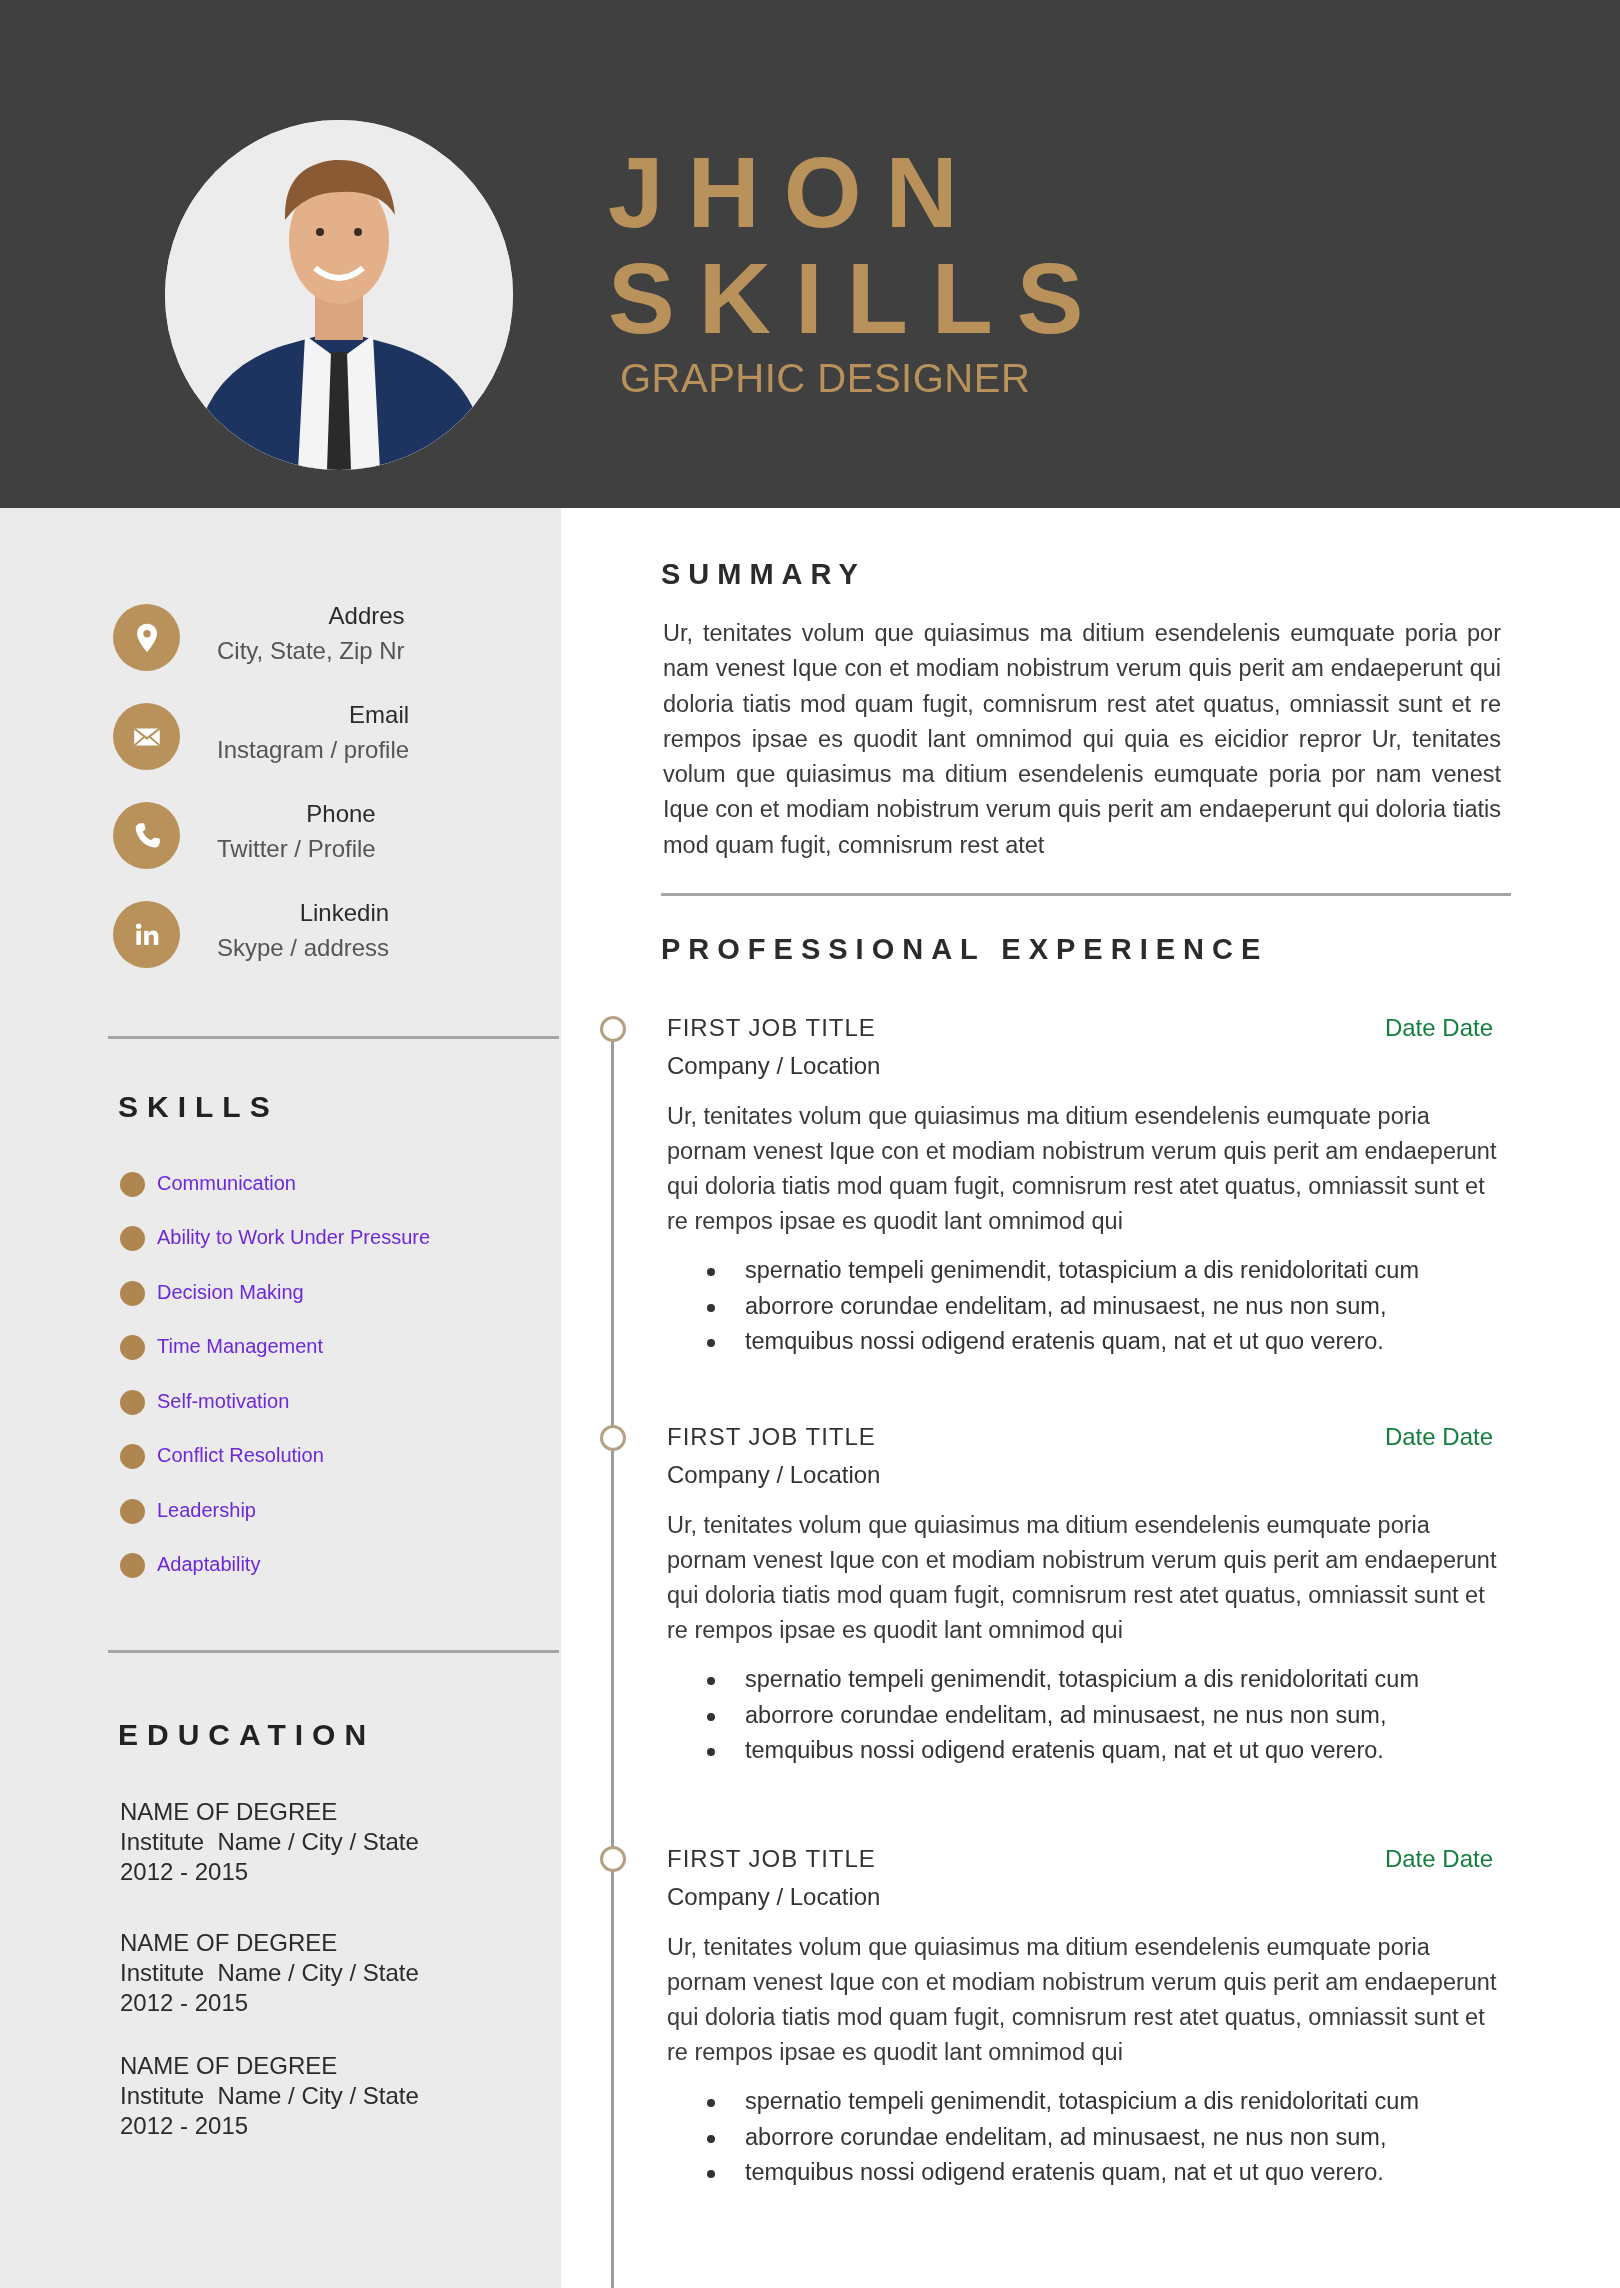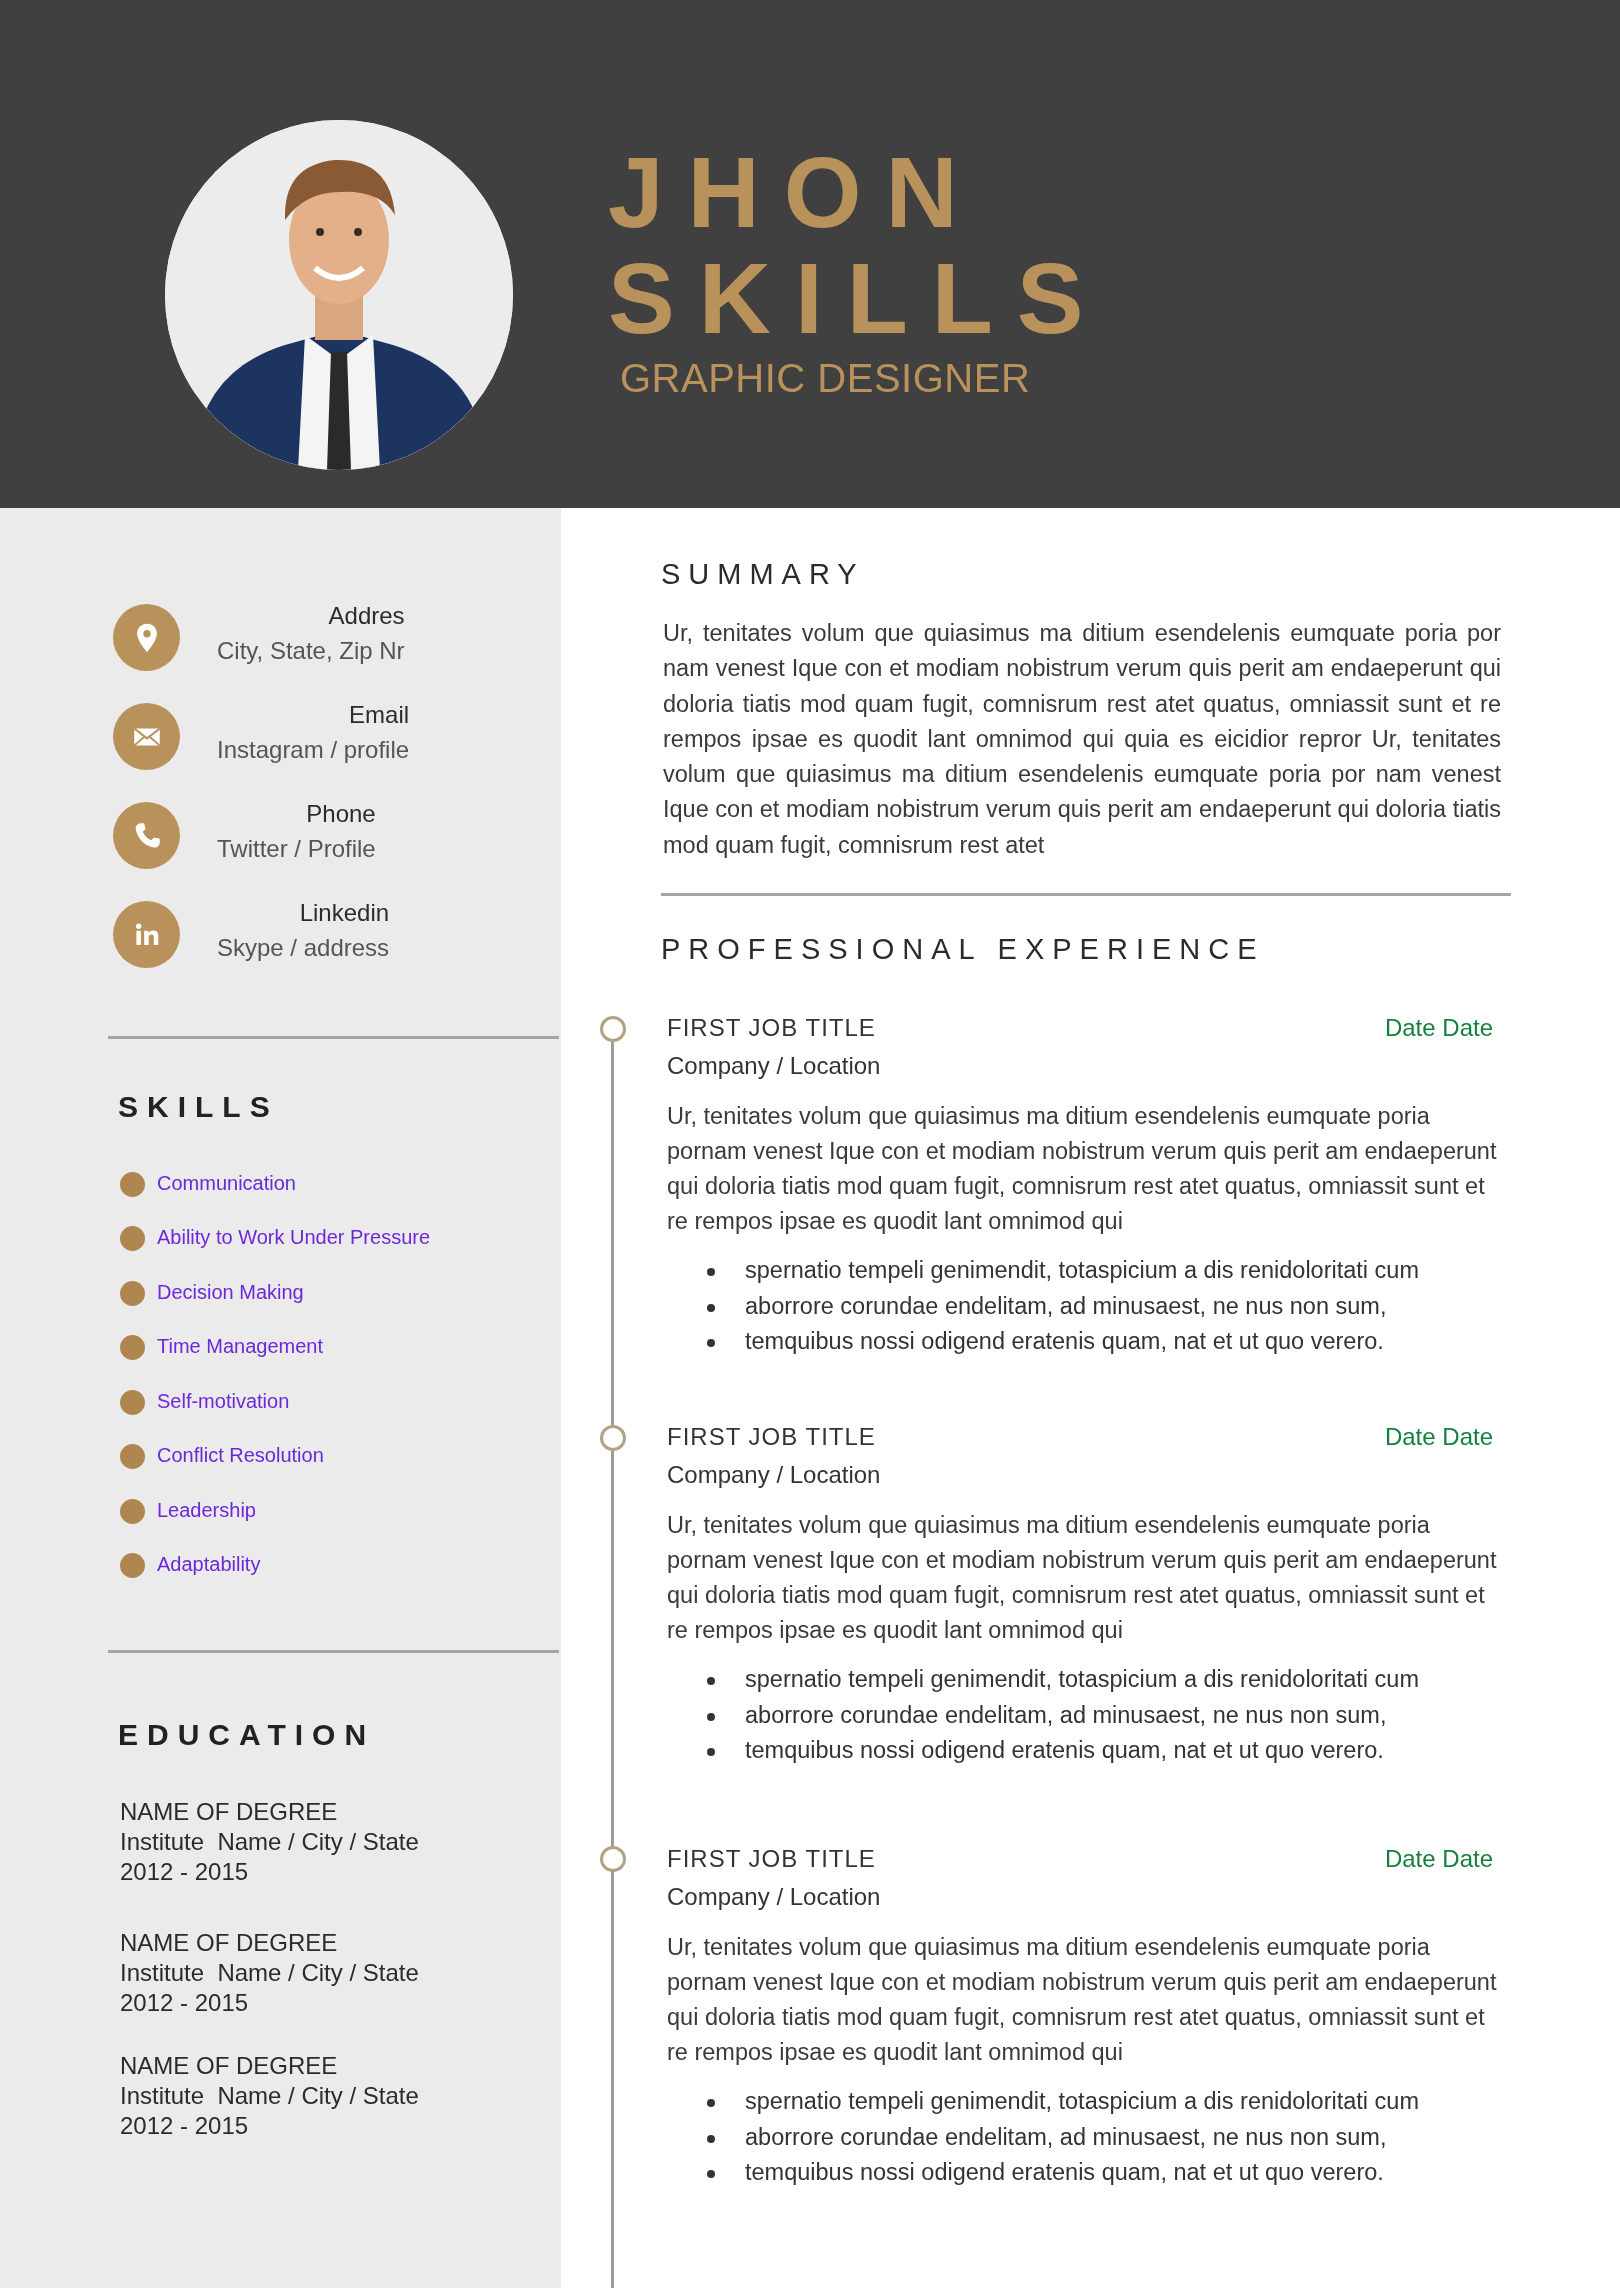--- a/index.html
+++ b/index.html
@@ -28,21 +28,21 @@
   .side-heading { position: absolute; left: 118px; font-size: 30px; font-weight: 700; letter-spacing: 9px; color: #222; }
 
   .skill { position: absolute; left: 120px; height: 34px; white-space: nowrap; }
   .skill-dot { position: absolute; left: 0; top: 6px; width: 25px; height: 25px; border-radius: 50%; background: #b08650; }
   .skill-label { position: absolute; left: 37px; top: 0; font-size: 20px; color: #6d28d9; line-height: 34px; }
 
   .edu { position: absolute; left: 120px; font-size: 24px; line-height: 30px; color: #2b2b2b; white-space: nowrap; }
   .edu div { height: 30px; }
 
   
-  .main-heading { position: absolute; left: 661px; font-size: 29px; font-weight: 400; letter-spacing: 8px; color: #2b2b2b; white-space: nowrap; }
+  .main-heading { position: absolute; left: 661px; font-size: 29px; font-weight: 700; letter-spacing: 8px; color: #2b2b2b; white-space: nowrap; }
   .summary-text { position: absolute; left: 663px; top: 616px; width: 838px; font-size: 23.5px; line-height: 35.3px; color: #3a3a3a; text-align: justify; }
   .main-divider { position: absolute; left: 661px; top: 893px; width: 850px; height: 3px; background: #a5a5a5; }
 
   .timeline-line { position: absolute; left: 611px; top: 1029px; width: 3px; height: 1259px; background: #9c9c9c; }
   .timeline-node { position: absolute; left: 600px; width: 26px; height: 26px; border-radius: 50%; border: 3px solid #b4a183; background: #ffffff; }
 
   .job { position: absolute; left: 667px; width: 826px; }
   .job-title { position: absolute; left: 0; top: 0; font-size: 24px; letter-spacing: 1px; color: #333; line-height: 30px; }
   .job-date { position: absolute; right: 0; top: 0; font-size: 24px; color: #15803d; line-height: 30px; }
   .job-company { position: absolute; left: 0; top: 38px; font-size: 24px; color: #333; line-height: 30px; }

